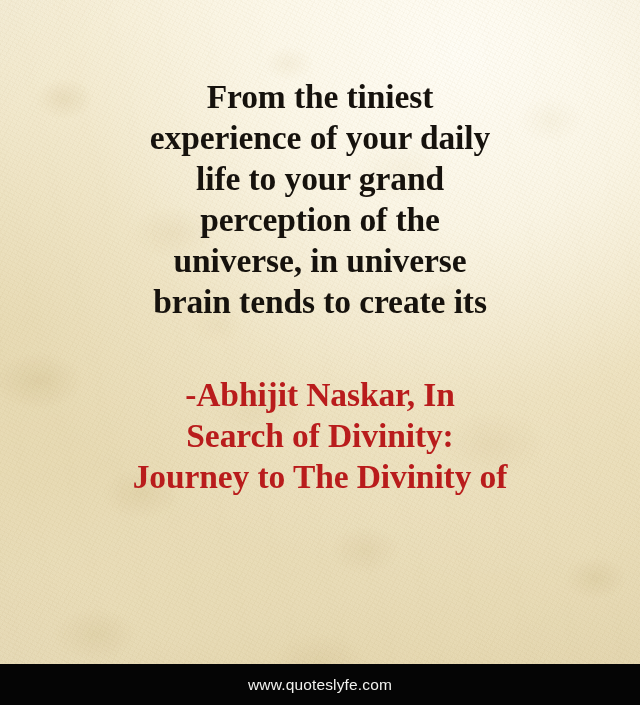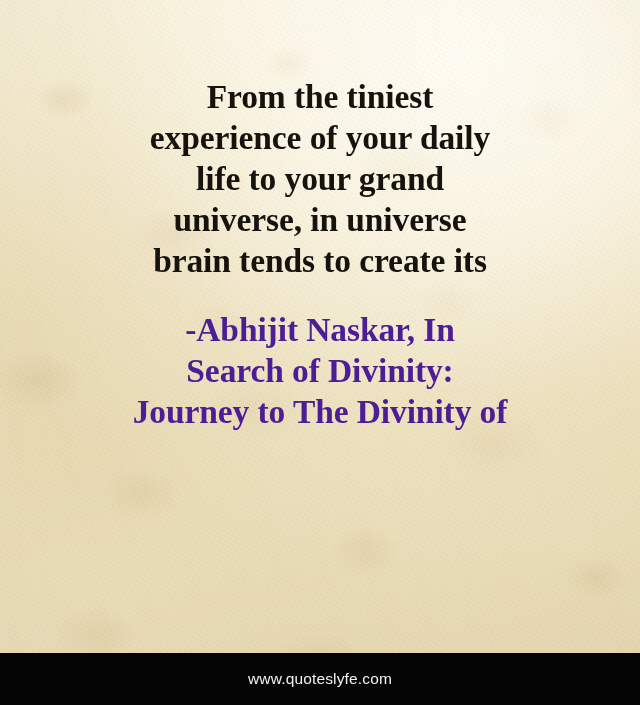--- a/index.html
+++ b/index.html
@@ -98,41 +98,41 @@
     text-rendering: optimizeLegibility;
   }
 
   #quote-block .qline {
     display: block;
     white-space: nowrap;
   }
 
   #attribution-block {
     width: 500px;
-    margin-top: 28px;
+    margin-top: 52px;
     text-align: center;
-    color: #4c1d95;
+    color: #b91c1c;
     font-size: 33.5px;
     line-height: 41px;
     font-weight: bold;
     letter-spacing: -0.1px;
   }
 
   #attribution-block .aline {
     display: block;
     white-space: nowrap;
   }
 
   
   #footer-bar {
     position: absolute;
     left: 0;
     right: 0;
     bottom: 0;
-    height: 52px;
+    height: 41px;
     background: #050505;
     display: flex;
     align-items: center;
     justify-content: center;
   }
 
   #footer-bar .wm {
     font-family: "Liberation Sans", "DejaVu Sans", sans-serif;
     font-size: 15.5px;
     font-weight: 400;
@@ -149,20 +149,21 @@
   <div class="tex tex-mottle"></div>
   <div class="tex tex-grain"></div>
   <div class="tex tex-vignette"></div>
 
   <div id="content">
 
     <div id="quote-block">
       <span class="qline">From the tiniest</span>
       <span class="qline">experience of your daily</span>
       <span class="qline">life to your grand</span>
+      <span class="qline">perception of the</span>
       <span class="qline">universe, in universe</span>
       <span class="qline">brain tends to create its</span>
     </div>
 
     <div id="attribution-block">
       <span class="aline">-Abhijit Naskar, In</span>
       <span class="aline">Search of Divinity:</span>
       <span class="aline">Journey to The Divinity of</span>
     </div>
 

